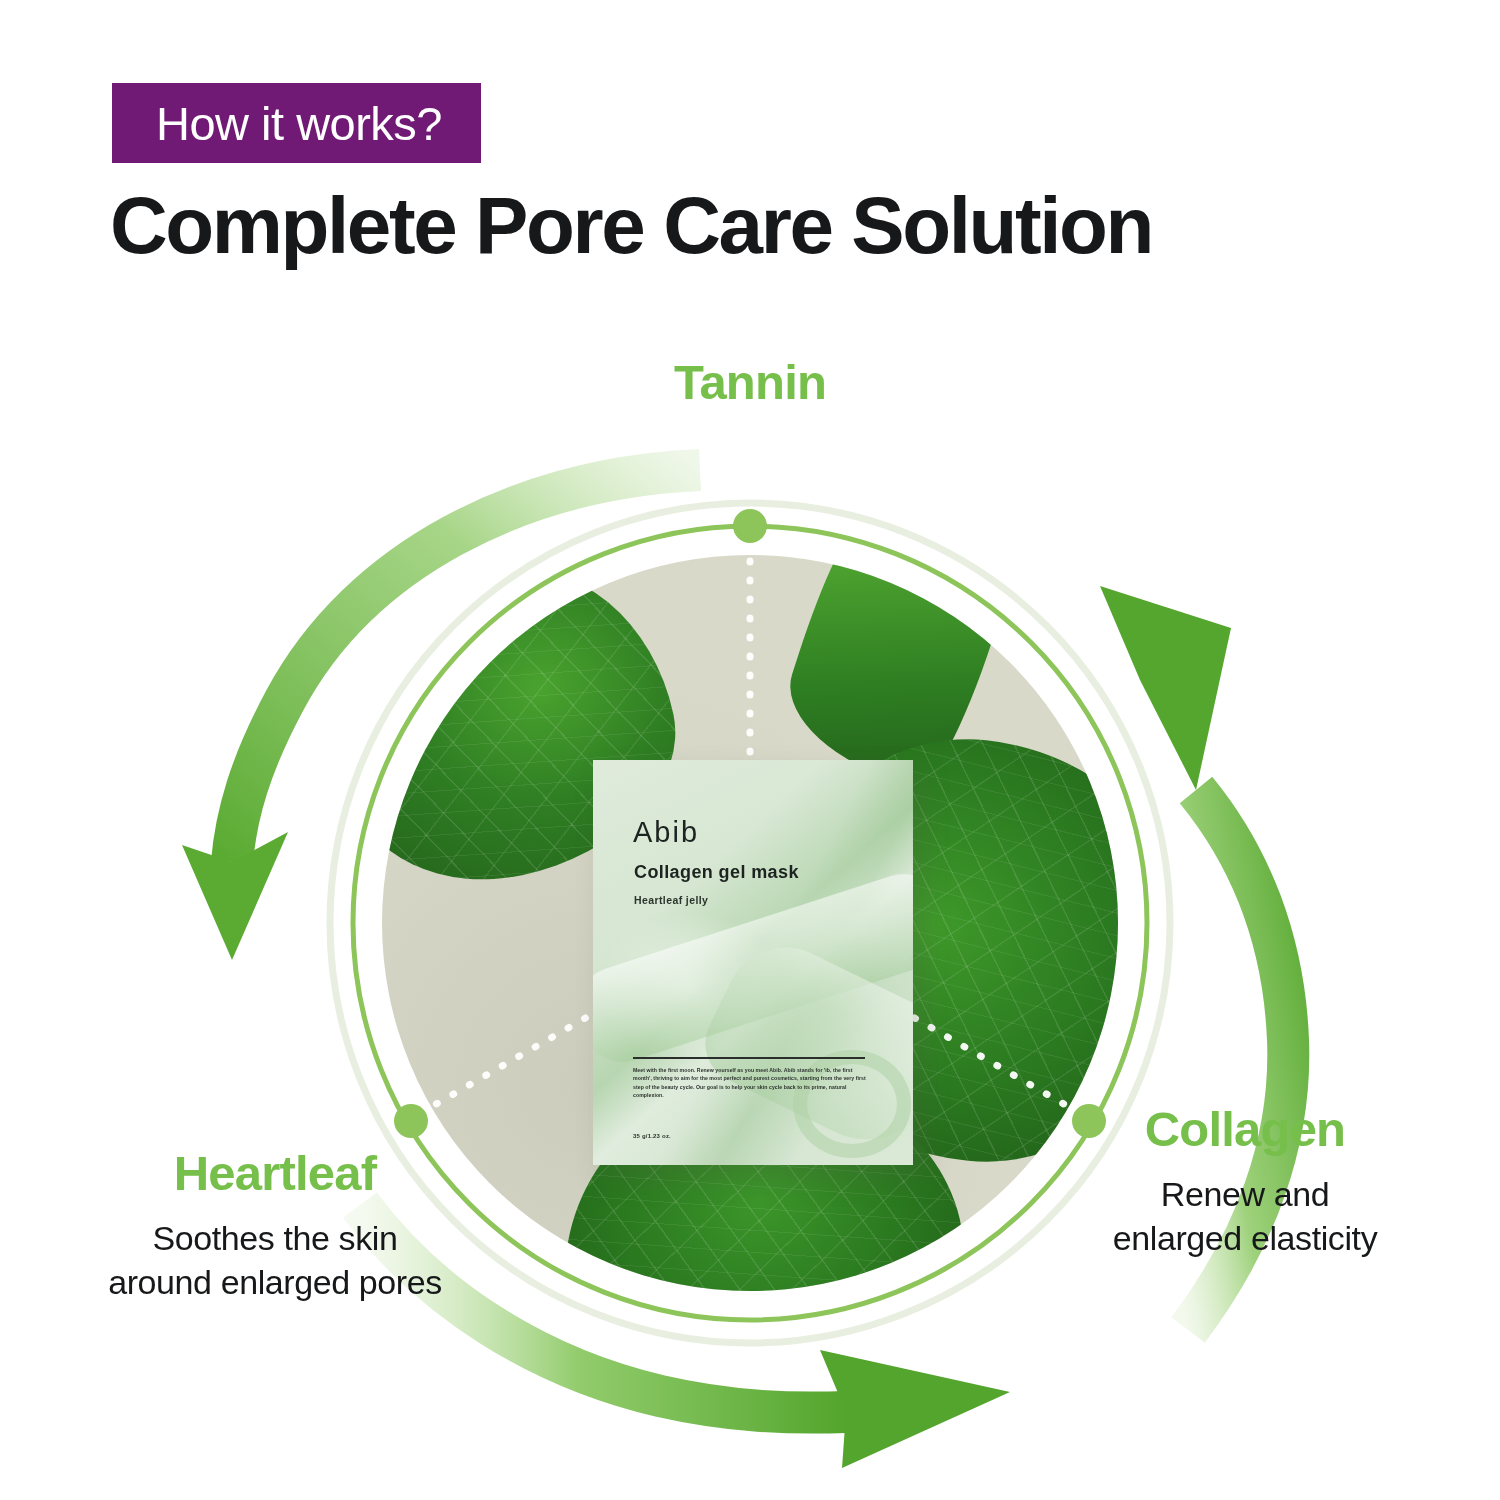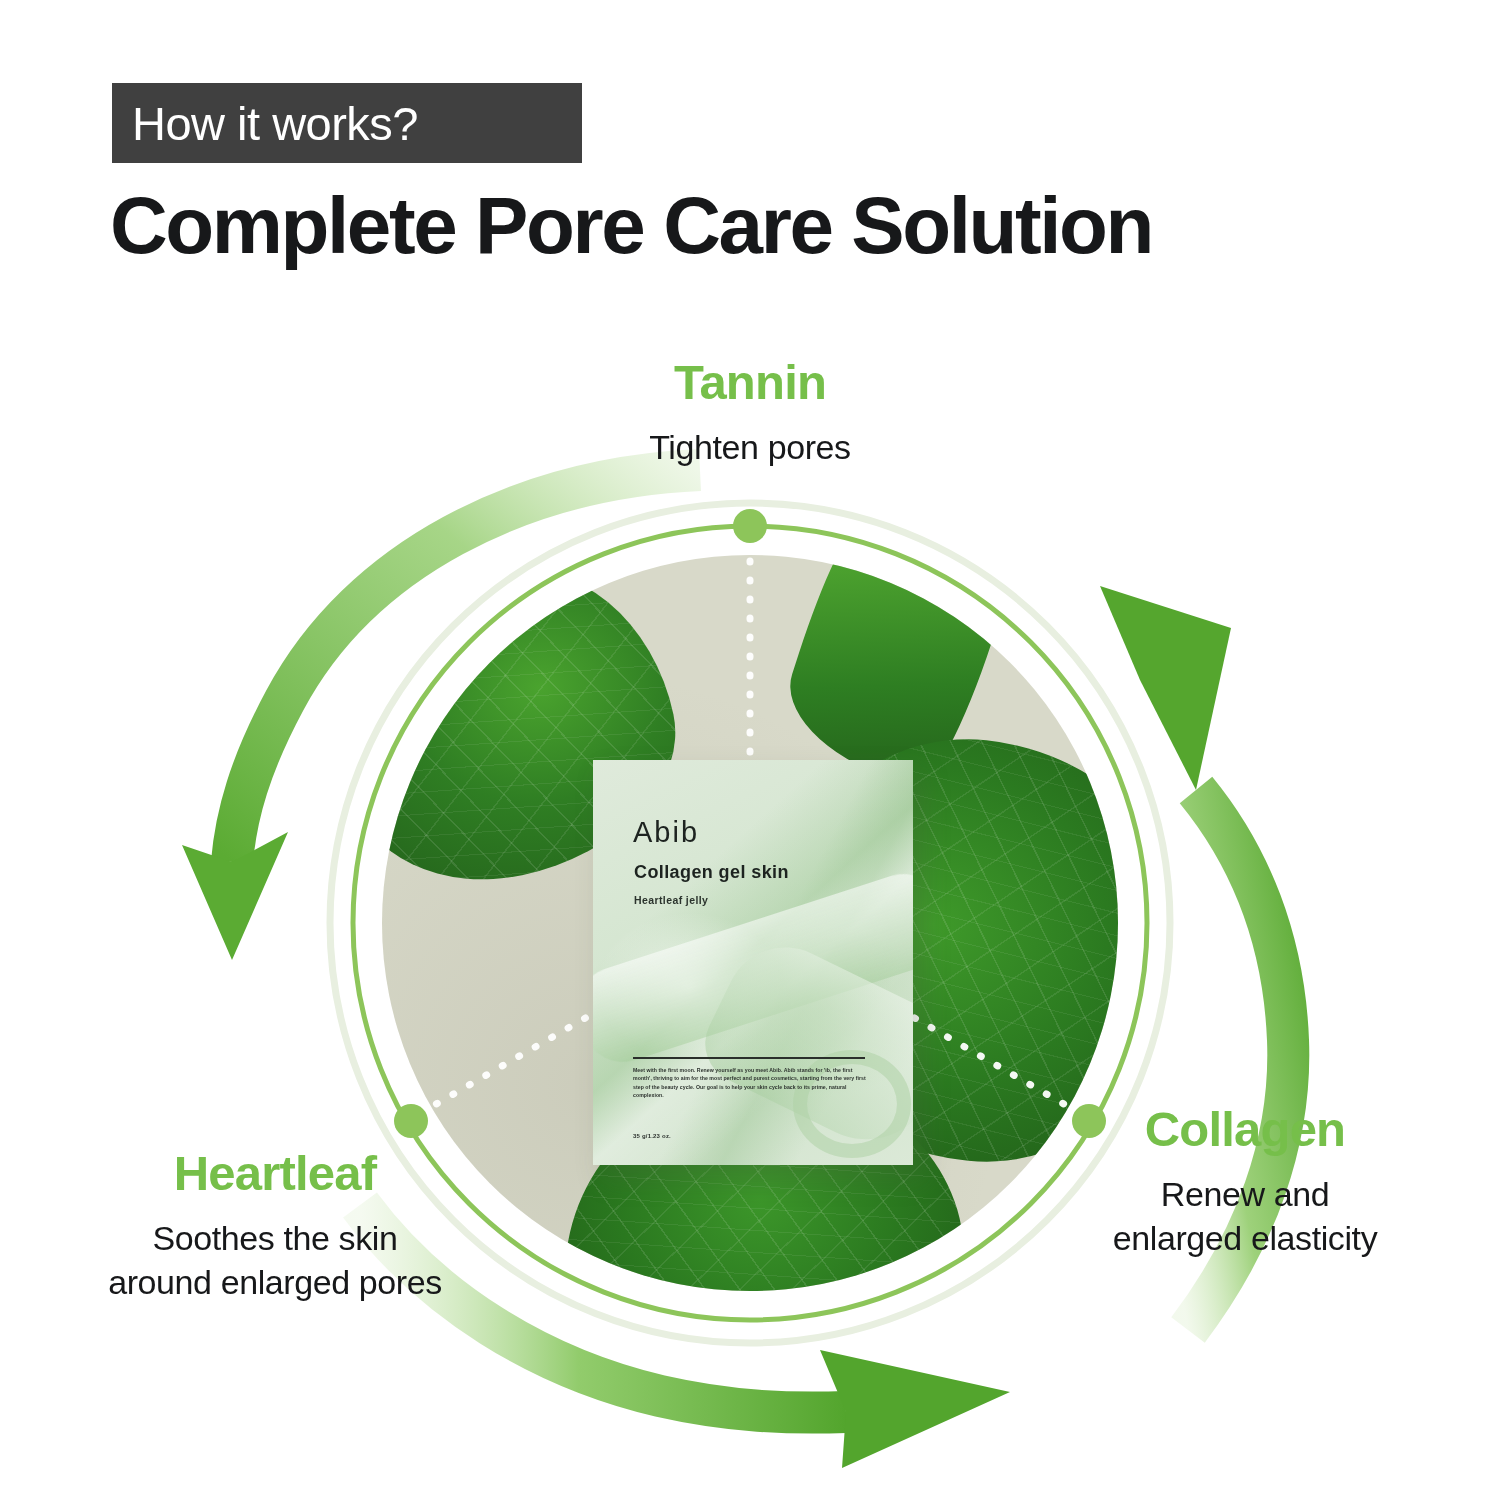--- a/index.html
+++ b/index.html
@@ -17,26 +17,26 @@
     height: 1500px;
     background: #ffffff;
     overflow: hidden;
   }
 
   
   .badge {
     position: absolute;
     left: 112px;
     top: 83px;
-    width: 470px;
+    width: 369px;
     height: 80px;
-    background: #404040;
+    background: #701a75;
     display: flex;
     align-items: center;
-    padding-left: 20px;
+    padding-left: 44px;
     box-sizing: border-box;
   }
   .badge-text {
     color: #ffffff;
     font-size: 47px;
     letter-spacing: -0.5px;
     line-height: 1;
   }
   .headline {
     position: absolute;
@@ -327,36 +327,35 @@
       </g>
     </svg>
   </div>
 
   <div class="package">
     <div class="pkg-gel"></div>
     <div class="pkg-band"></div>
     <div class="pkg-band2"></div>
     <div class="pkg-ring"></div>
     <div class="pkg-brand">Abib</div>
-    <div class="pkg-product">Collagen gel skin</div>
+    <div class="pkg-product">Collagen gel mask</div>
     <div class="pkg-variant">Heartleaf jelly</div>
     <div class="pkg-rule"></div>
     <div class="pkg-blurb">Meet with the first moon. Renew yourself as you meet Abib. Abib stands for 'ib, the first month', thriving to aim for the most perfect and purest cosmetics, starting from the very first step of the beauty cycle. Our goal is to help your skin cycle back to its prime, natural complexion.</div>
     <div class="pkg-weight">35 g/1.23 oz.</div>
   </div>
 
   <svg style="position:absolute;left:0;top:0;" width="1500" height="1500" viewBox="0 0 1500 1500" aria-hidden="true">
     <circle cx="750" cy="526" r="17" fill="#8DC55A"></circle>
     <circle cx="411" cy="1121" r="17" fill="#8DC55A"></circle>
     <circle cx="1089" cy="1121" r="17" fill="#8DC55A"></circle>
   </svg>
 
   <div class="node-label label-tannin">
     <div class="node-title">Tannin</div>
-    <div class="node-desc">Tighten pores</div>
   </div>
 
   <div class="node-label label-heartleaf">
     <div class="node-title">Heartleaf</div>
     <div class="node-desc">
       <div>Soothes the skin</div>
       <div>around enlarged pores</div>
     </div>
   </div>
 

